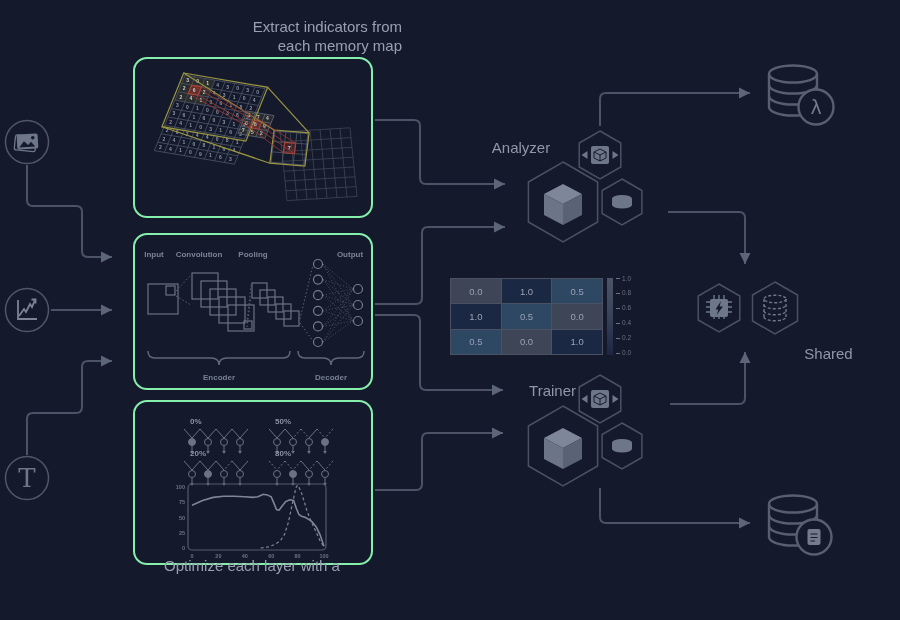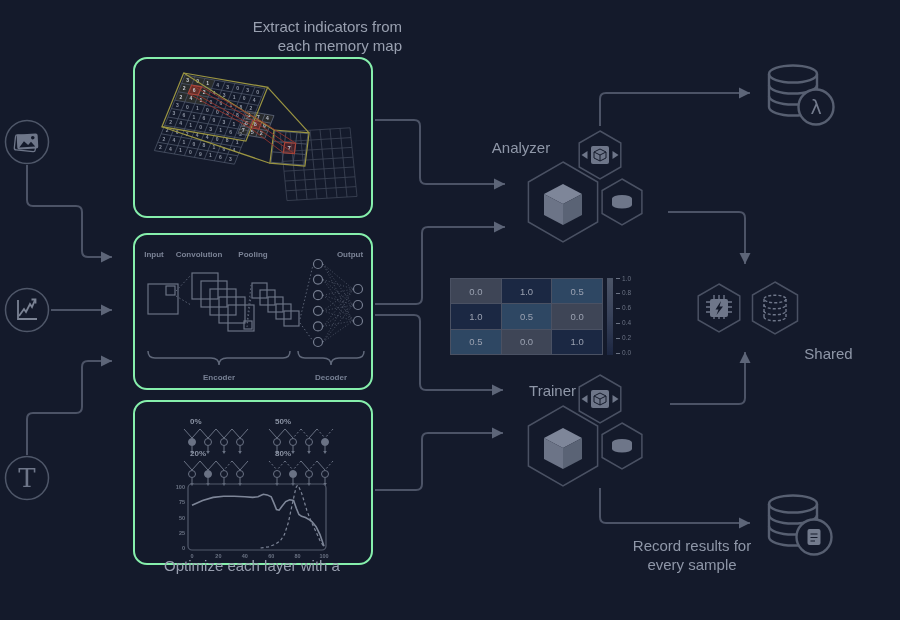--- a/index.html
+++ b/index.html
@@ -557,18 +557,14 @@
       <path d="M7,25 a24,8.5 0 0 0 48,0"></path>
       <path d="M7,36 a24,8.5 0 0 0 48,0"></path>
       <path d="M7,47 a24,8.5 0 0 0 48,0"></path>
     </g>
     <circle cx="52" cy="47" r="17.5" fill="#141a2b" stroke="#575f71" stroke-width="2.4"></circle>
     <g>
       <rect x="45.5" y="39" width="13" height="16" rx="2" fill="#737b8d"></rect>
       <path d="M48.5,44 h7 M48.5,47.5 h7 M48.5,51 h4.5" stroke="#141a2b" stroke-width="1.2"></path>
     </g>
   </svg>
-  <div class="sidelabel" id="record-label">
-    <div>Record results for</div>
-    <div>every sample</div>
-  </div>
 
 </div>
 
 </body></html>

